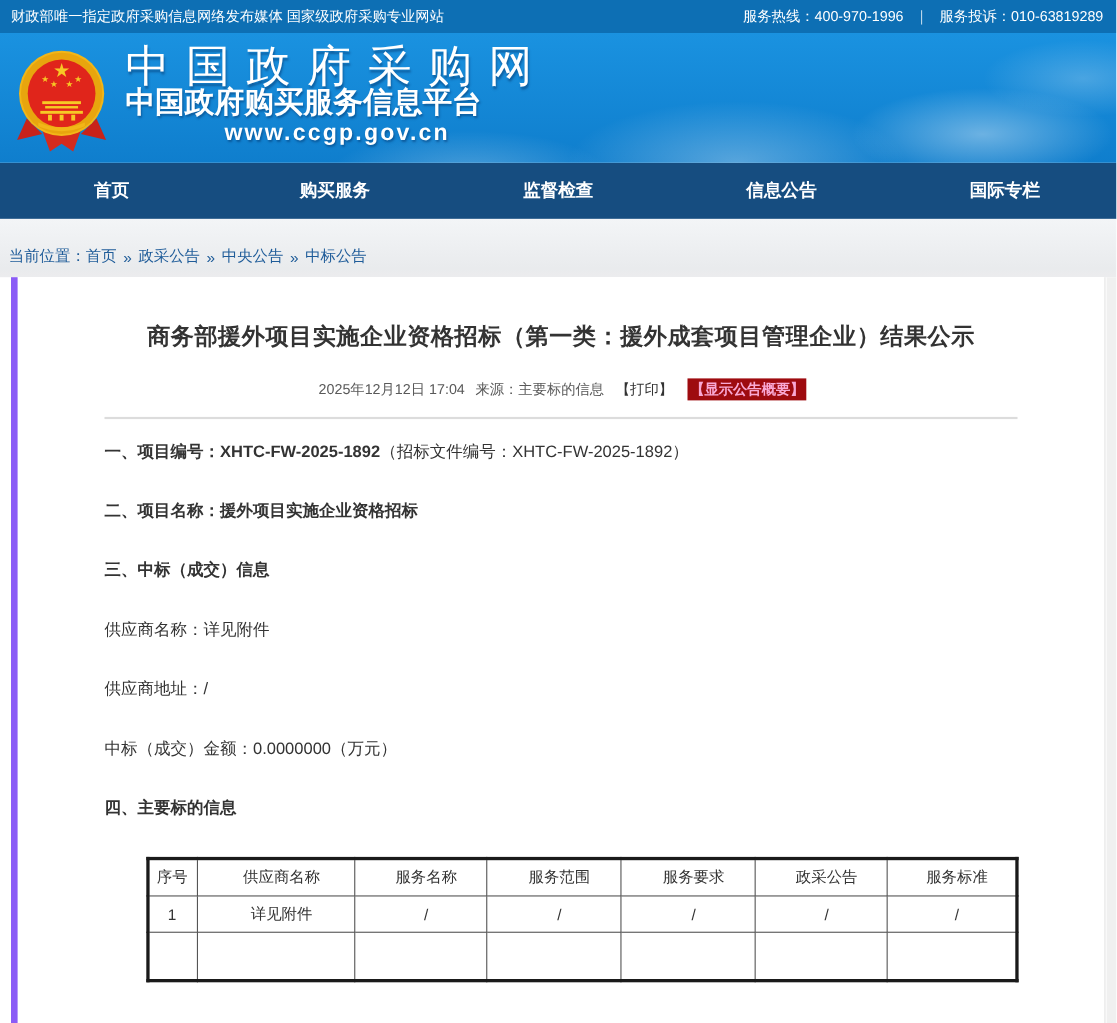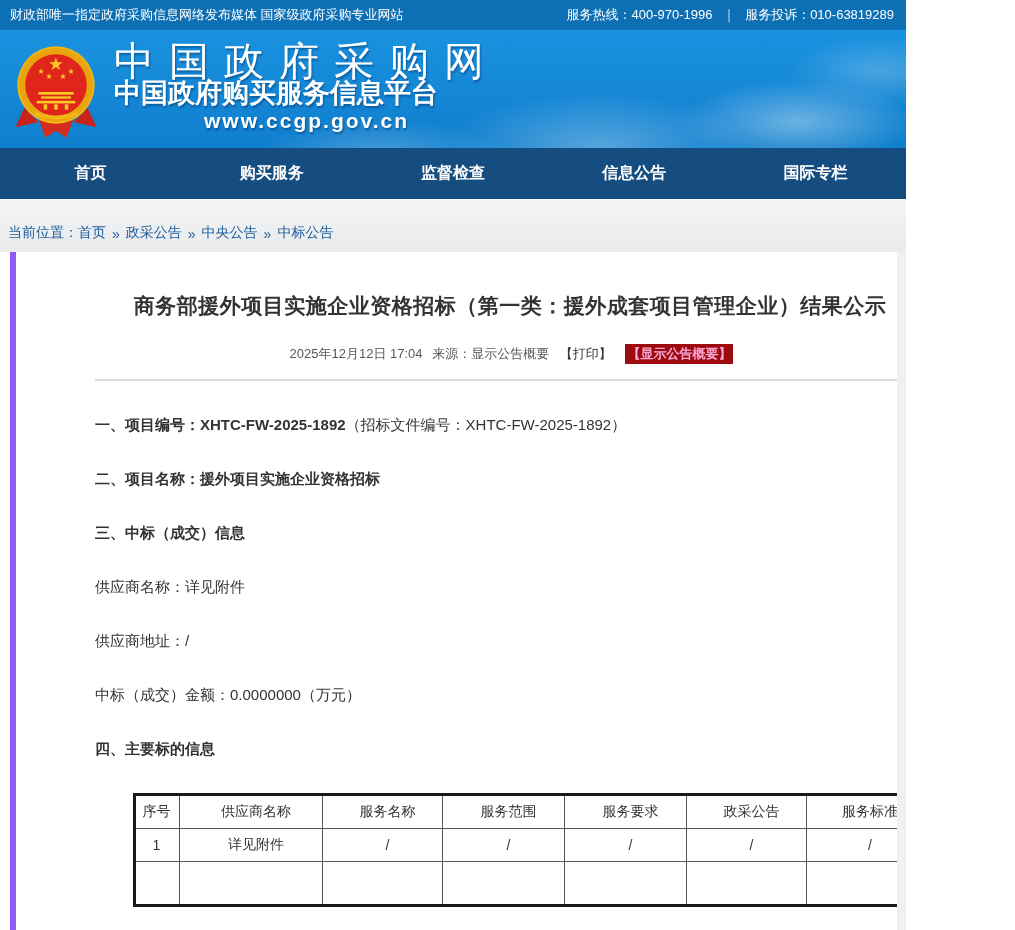--- a/index.html
+++ b/index.html
@@ -1,18 +1,18 @@
 <!DOCTYPE html>
 <html><head>
 <meta charset="utf-8">
 <style>
   * { margin:0; padding:0; box-sizing:border-box; }
   html,body { width:1015px; }
   body { font-family:"Liberation Sans","DejaVu Sans",sans-serif; background:#ffffff; }
-  .page { position:relative; width:906px; height:930px; overflow:hidden; background:#fff; }
+  .page { position:relative; width:1015px; height:930px; overflow:hidden; background:#fff; }
 
   
   .topbar { height:30px; background:#0d6fb4; color:#fff; font-size:13px;
             display:flex; align-items:center; justify-content:space-between; padding:0 12px 0 10px; }
   .topbar-right { display:flex; align-items:center; gap:10px; }
   .tb-sep { opacity:.85; }
 
   
   .header { position:relative; height:118px;
     background:
@@ -48,21 +48,21 @@
 
   .article-title { padding-top:40px; text-align:center; font-size:21px; font-weight:bold;
                    color:#333; letter-spacing:.5px; }
   .meta { margin-top:24px; text-align:center; font-size:13px; color:#595959; }
   .meta .seg { margin:0 3px; }
   .print-btn { color:#333; cursor:pointer; margin:0 4px; }
   .summary-btn { display:inline-block; background:#9e0b0f; color:#f9a8d4; font-weight:bold;
                  padding:1px 2px; cursor:pointer; margin-left:6px; }
   .meta-rule { width:830px; margin:15px auto 0; border:0; border-top:2px solid #dcdcdc; }
 
-  .article-body { width:830px; margin:14px auto; padding-top:20px; font-size:15px; color:#333; }
+  .article-body { width:830px; margin:0 auto; padding-top:20px; font-size:15px; color:#333; }
   .article-body p { margin:0 0 34px; line-height:20px; }
   .article-body p b { font-weight:bold; }
 
   
   table.bid { border-collapse:collapse; table-layout:fixed; width:790px; margin:9px 0 0 38px;
               border:3px solid #1a1a1a; font-size:14px; color:#333; }
   table.bid th, table.bid td { border:1px solid #555; text-align:center; font-weight:normal;
                                padding:0 4px 0 14px; overflow:hidden; white-space:nowrap; }
   table.bid th { height:34px; }
   table.bid tr.r1 td { height:33px; }
@@ -128,21 +128,21 @@
     <a>中央公告</a>
     <span class="crumb-sep">»</span>
     <a>中标公告</a>
   </div>
 
   <div class="content">
     <h1 class="article-title">商务部援外项目实施企业资格招标（第一类：援外成套项目管理企业）结果公示</h1>
 
     <div class="meta">
       <span class="seg">2025年12月12日 17:04</span>
-      <span class="seg">来源：显示公告概要</span>
+      <span class="seg">来源：主要标的信息</span>
       <span class="print-btn">【打印】</span>
       <span class="summary-btn">【显示公告概要】</span>
     </div>
 
     <hr class="meta-rule">
 
     <div class="article-body">
       <p><b>一、项目编号：XHTC-FW-2025-1892</b><span>（招标文件编号：XHTC-FW-2025-1892）</span></p>
       <p><b>二、项目名称：援外项目实施企业资格招标</b><span></span></p>
       <p><b>三、中标（成交）信息</b><span></span></p>

